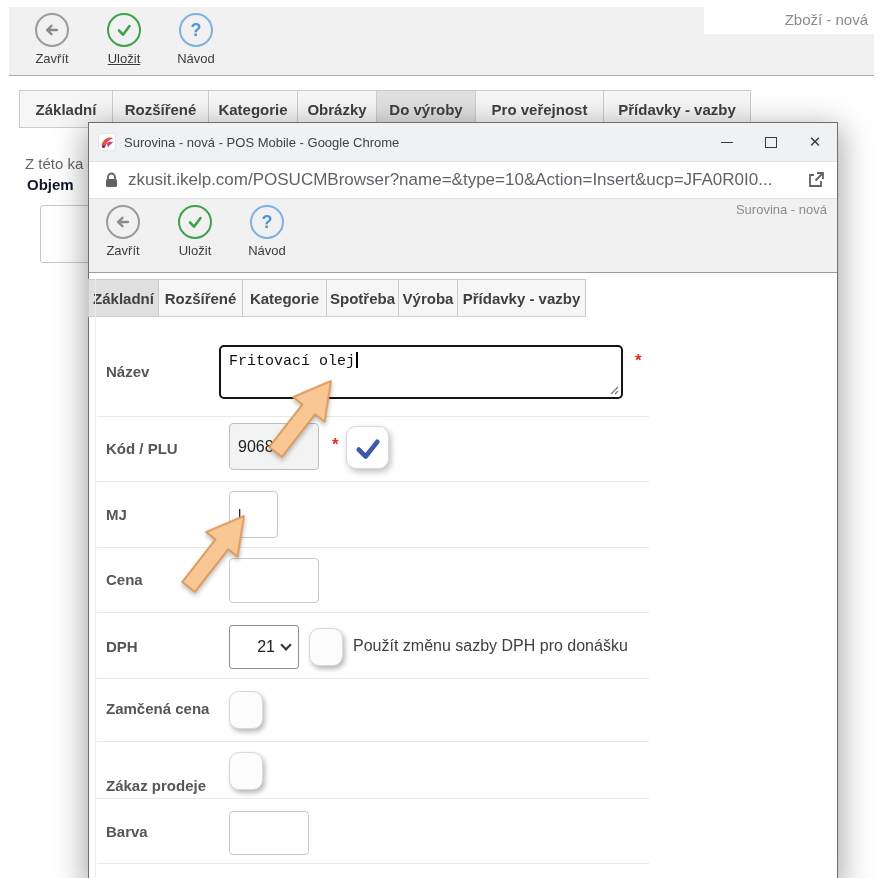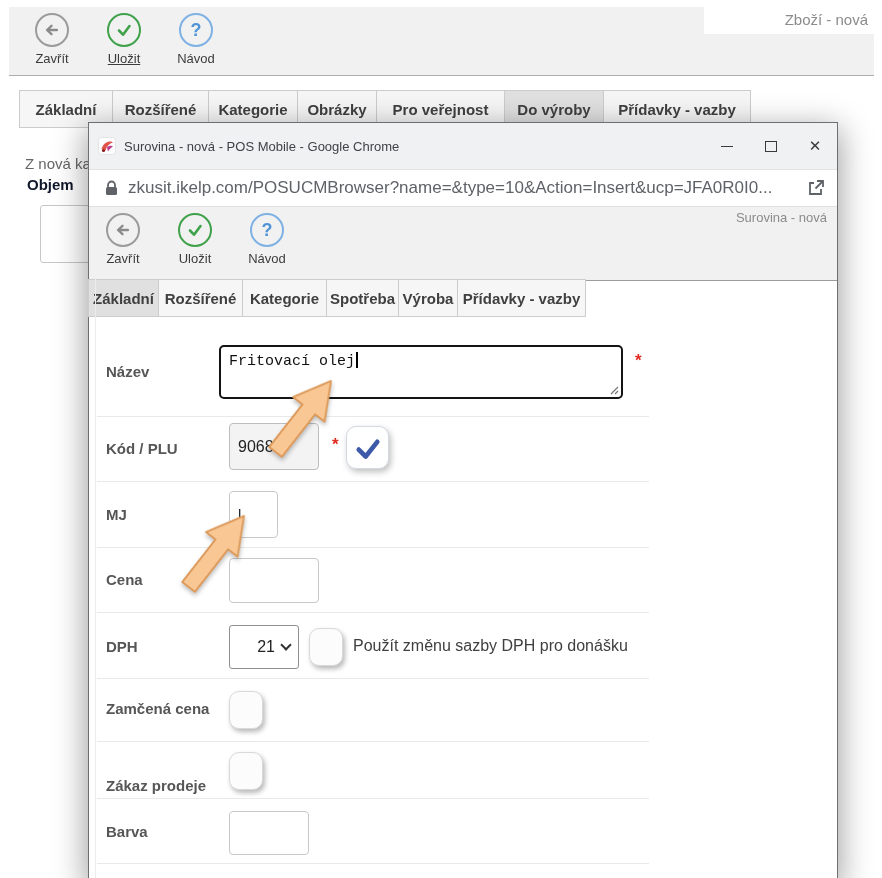--- a/index.html
+++ b/index.html
@@ -32,21 +32,21 @@
 
   .bg-cliptext { position:absolute; left:25px; top:155px; font-size:15px; color:#666; }
   .bg-objem   { position:absolute; left:27px; top:176px; font-size:15px; font-weight:bold; color:#0f172a; }
   .bg-input   { position:absolute; left:40px; top:205px; width:120px; height:58px;
                 background:#fff; border:1px solid #c7c7c7; border-radius:3px; }
 
   
   .popup { position:absolute; left:88px; top:122px; width:750px; height:760px; background:#fff;
            border:1px solid #6f6f6f; box-shadow:0 8px 30px 2px rgba(0,0,0,.38); z-index:10; }
 
-  .p-titlebar { height:47px; background:#eff1f3; display:flex; align-items:center;
+  .p-titlebar { height:39px; background:#eff1f3; display:flex; align-items:center;
                 border-bottom:1px solid #e3e3e3;justify-content:center; }
   .p-title { flex:1; font-size:13px; color:#3f4346; margin-left:8px; white-space:nowrap; overflow:hidden; }
   .favicon { width:18px; height:18px; margin-left:9px; flex:none; }
   .winbtn { width:44px; height:33px; display:flex; align-items:center; justify-content:center;
             cursor:pointer; flex:none; }
   .min-shape { width:12px; border-top:1.4px solid #3a3a3a; display:block; }
   .max-shape { width:12px; height:11px; border:1.4px solid #3a3a3a; display:block; }
   .close-glyph { font-size:15px; color:#3a3a3a; }
 
   .p-urlbar { height:37px; background:#fff; border-bottom:1px solid #e0e0e0;
@@ -123,26 +123,26 @@
   </div>
   <div class="bg-label-patch"></div>
   <div class="bg-page-label">Zboží - nová</div>
 </div>
 
 <div class="tabrow bg-tabs">
   <div class="tab" style="width:94px;">Základní</div>
   <div class="tab" style="width:97px;">Rozšířené</div>
   <div class="tab" style="width:90px;">Kategorie</div>
   <div class="tab" style="width:80px;">Obrázky</div>
+  <div class="tab active" style="width:100px;">Do výroby</div>
   <div class="tab" style="width:129px;">Pro veřejnost</div>
-  <div class="tab active" style="width:100px;">Do výroby</div>
   <div class="tab" style="width:148px;">Přídavky - vazby</div>
 </div>
 
-<div class="bg-cliptext">Z nová ka</div>
+<div class="bg-cliptext">Z této ka</div>
 <div class="bg-objem">Objem</div>
 <div class="bg-input"></div>
 
 <div class="popup">
 
   <div class="p-titlebar">
     <svg class="favicon" viewBox="0 0 18 18">
       <rect x="0.5" y="0.5" width="17" height="17" rx="3" fill="#fdfdfd" stroke="#e4e4e4"></rect>
       <path d="M3.5 12 C5.5 4.5, 13 3, 15 5.5 C11 6.5, 8.5 9.5, 7.5 13.5 Z" fill="#e2524a"></path>
       <path d="M9 10.5 C10.5 8.5, 13.5 8, 15 9.5 C13 10.5, 11 12.5, 10 14.5 Z" fill="#c0398f"></path>

